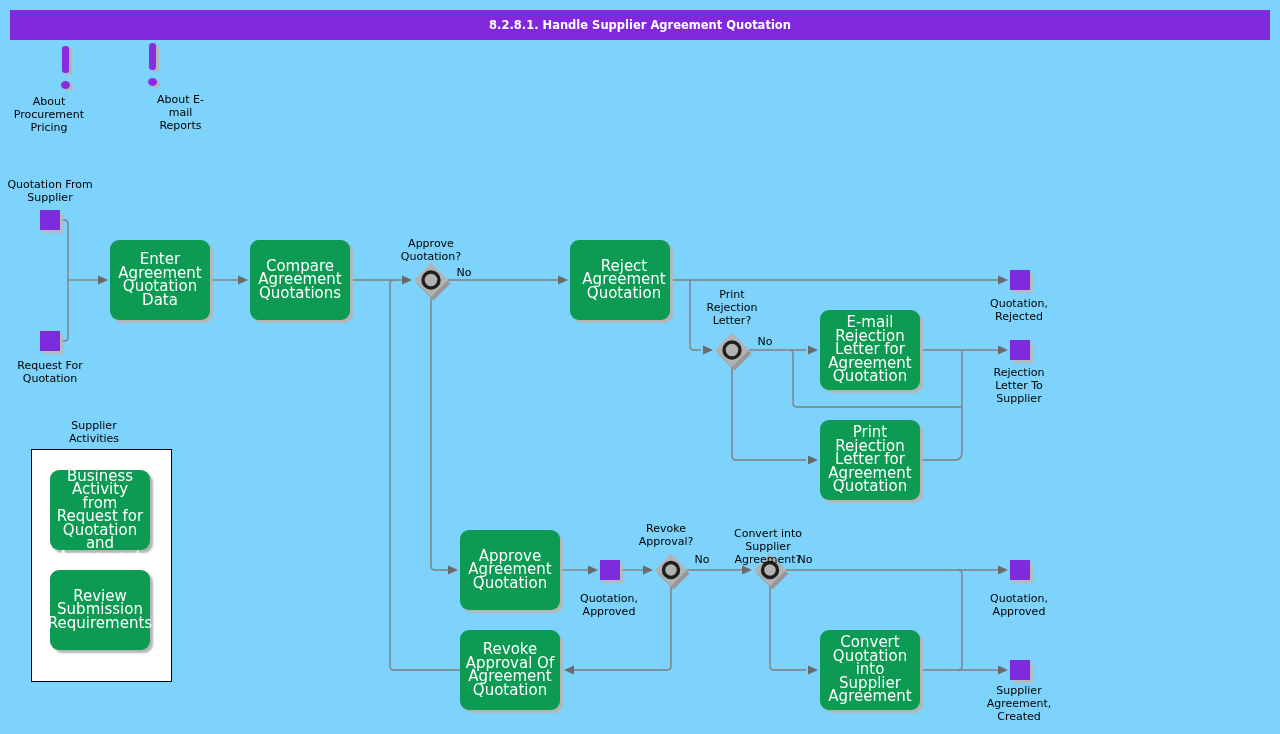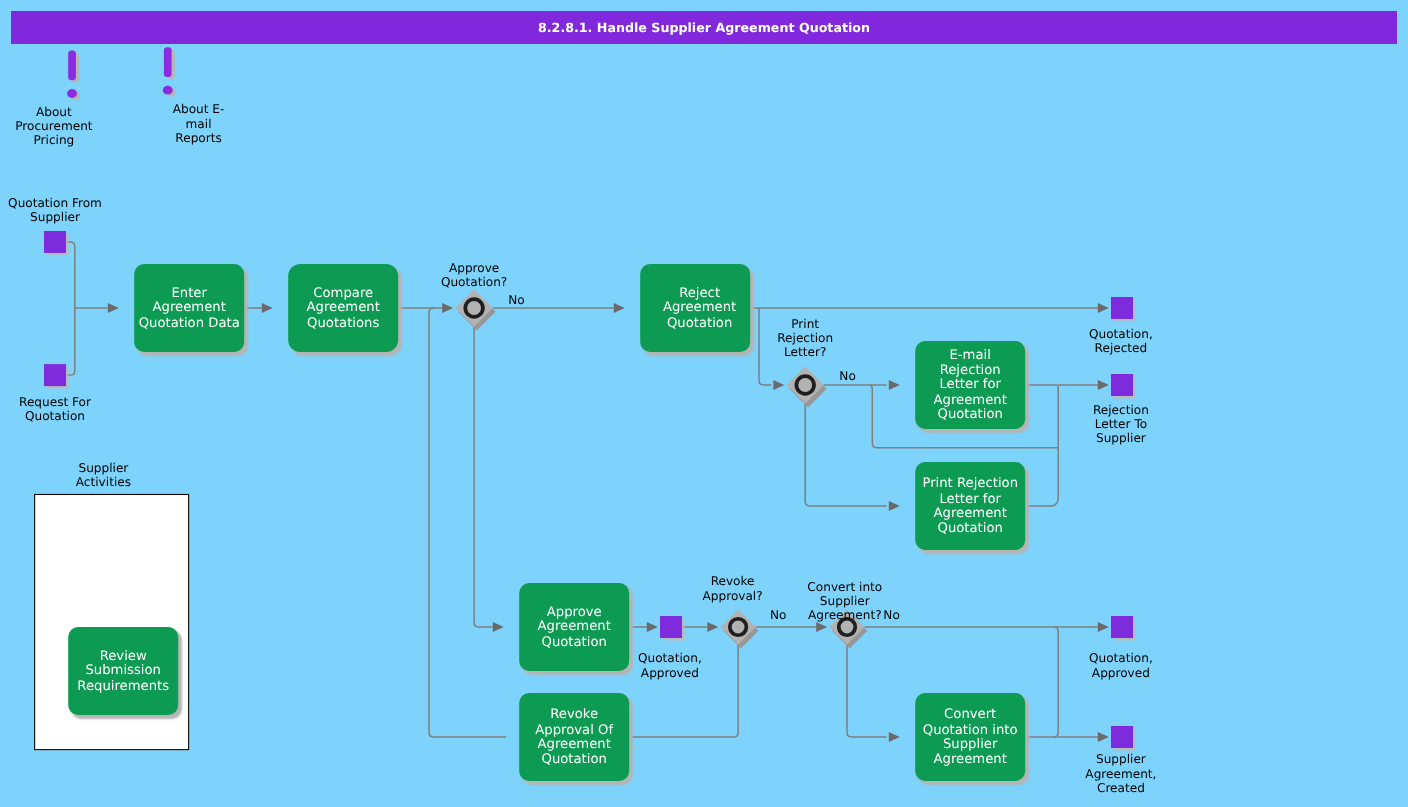--- a/index.html
+++ b/index.html
@@ -11,35 +11,35 @@
   .abs{position:absolute;}
   
   .titlebar{
     left:10px;top:10px;width:1260px;height:30px;
     background:#8228DC;color:#fff;font-size:11.5px;font-weight:bold;
     text-align:center;line-height:30px;
   }
   
   .box{
     width:100px;height:80px;background:#0D9B53;border-radius:9px;
-    color:#fff;font-size:12px;line-height:13.5px;text-align:center;
+    color:#fff;font-size:15px;line-height:13.5px;text-align:center;
     display:flex;align-items:center;justify-content:center;
     padding:2px 3px;box-sizing:border-box;
-    box-shadow:3px 3px 2px #b5b5b5;cursor:pointer;margin-left:12px;
+    box-shadow:3px 3px 2px #b5b5b5;cursor:pointer;
   }
   
   .event{
     width:20px;height:20px;background:#7E2BDE;
     box-shadow:3px 3px 2px #b9b9b9;cursor:pointer;
   }
   
   .lbl{
     font-size:11px;line-height:13px;text-align:center;color:#000;
   }
-  .no-lbl{font-size:11px;color:#000;text-align:right;width:26px;}
+  .no-lbl{font-size:11px;color:#000;text-align:center;width:26px;}
   
   .excl-stem{width:7px;height:27px;background:#8A2BE2;border-radius:3px;box-shadow:3px 2px 1px #b5b5b5;}
   .excl-dot{width:9px;height:8px;background:#8A2BE2;border-radius:50%;box-shadow:3px 2px 1px #b5b5b5;}
   
   .frame{border:1px solid #000;background:#fff;}
   svg{position:absolute;left:0;top:0;}
 </style>
 </head>
 <body>
 
@@ -150,21 +150,21 @@
   </div>
   <div class="abs lbl" style="left:112px;top:93px;width:57px;margin-left:40px;">About E-mail Reports</div>
 
   <div class="abs lbl" style="left:2px;top:178px;width:96px;">Quotation From Supplier</div>
   <div class="abs event" style="left:40px;top:210px;"></div>
 
   <div class="abs event" style="left:40px;top:331px;"></div>
   <div class="abs lbl" style="left:2px;top:359px;width:96px;">Request For Quotation</div>
 
   <div class="abs box" style="left:110px;top:240px;">Enter Agreement Quotation Data</div>
-  <div class="abs box" style="left:250px;top:240px;border-radius:11px;">Compare Agreement Quotations</div>
+  <div class="abs box" style="left:250px;top:240px;">Compare Agreement Quotations</div>
   <div class="abs box" style="left:570px;top:240px;padding-left:11px;">Reject Agreement Quotation</div>
   <div class="abs box" style="left:820px;top:310px;">E-mail Rejection Letter for Agreement Quotation</div>
   <div class="abs box" style="left:820px;top:420px;">Print Rejection Letter for Agreement Quotation</div>
   <div class="abs box" style="left:460px;top:530px;">Approve Agreement Quotation</div>
   <div class="abs box" style="left:460px;top:630px;">Revoke Approval Of Agreement Quotation</div>
   <div class="abs box" style="left:820px;top:630px;">Convert Quotation into Supplier Agreement</div>
 
   <div class="abs lbl" style="left:391px;top:237px;width:80px;">Approve Quotation?</div>
   <div class="abs no-lbl" style="left:451px;top:266px;">No</div>
 
@@ -187,15 +187,16 @@
   <div class="abs lbl" style="left:566px;top:592px;width:86px;">Quotation, Approved</div>
 
   <div class="abs event" style="left:1010px;top:560px;"></div>
   <div class="abs lbl" style="left:976px;top:592px;width:86px;">Quotation, Approved</div>
 
   <div class="abs event" style="left:1010px;top:660px;"></div>
   <div class="abs lbl" style="left:976px;top:684px;width:86px;">Supplier Agreement, Created</div>
 
   <div class="abs lbl" style="left:54px;top:419px;width:80px;">Supplier Activities</div>
   <div class="abs frame" style="left:31px;top:449px;width:139px;height:231px;"></div>
+  <div class="abs box" style="left:50px;top:470px;">Create Business Activity from Request for Quotation and Agreement</div>
   <div class="abs box" style="left:50px;top:570px;">Review Submission Requirements</div>
 
 </div>
 
 </body></html>

